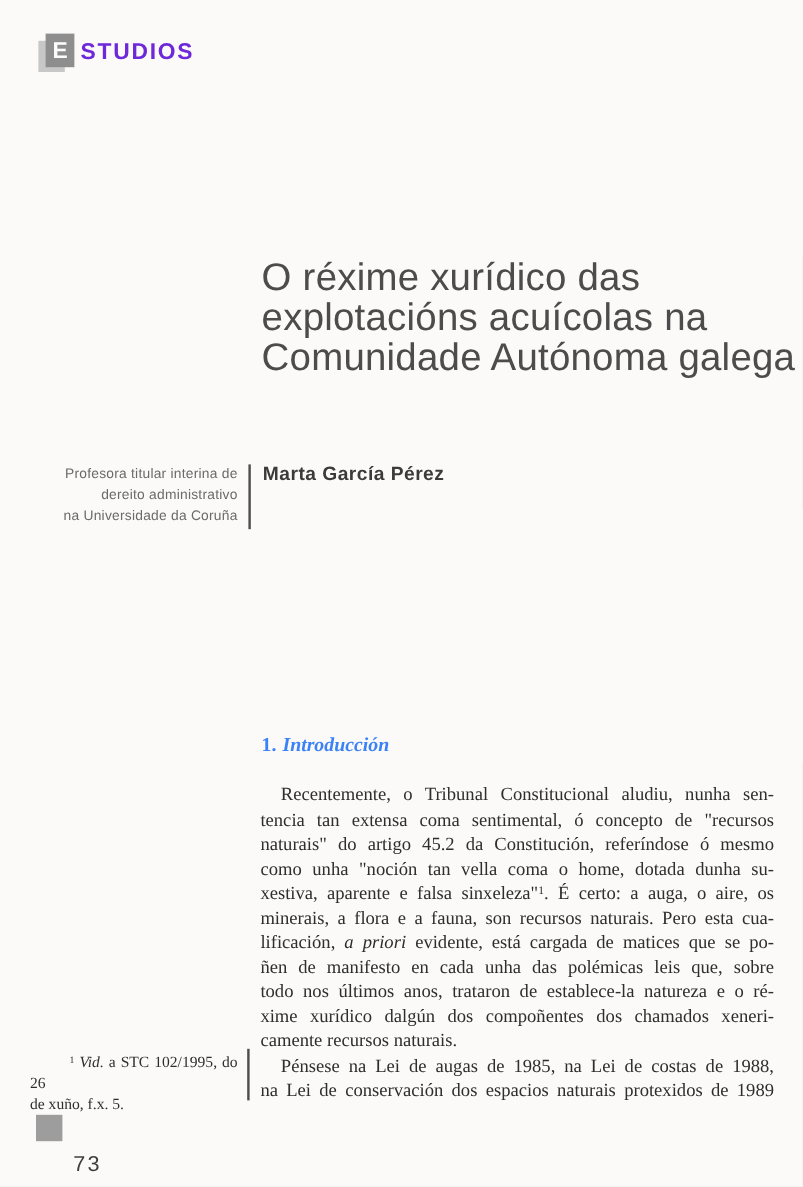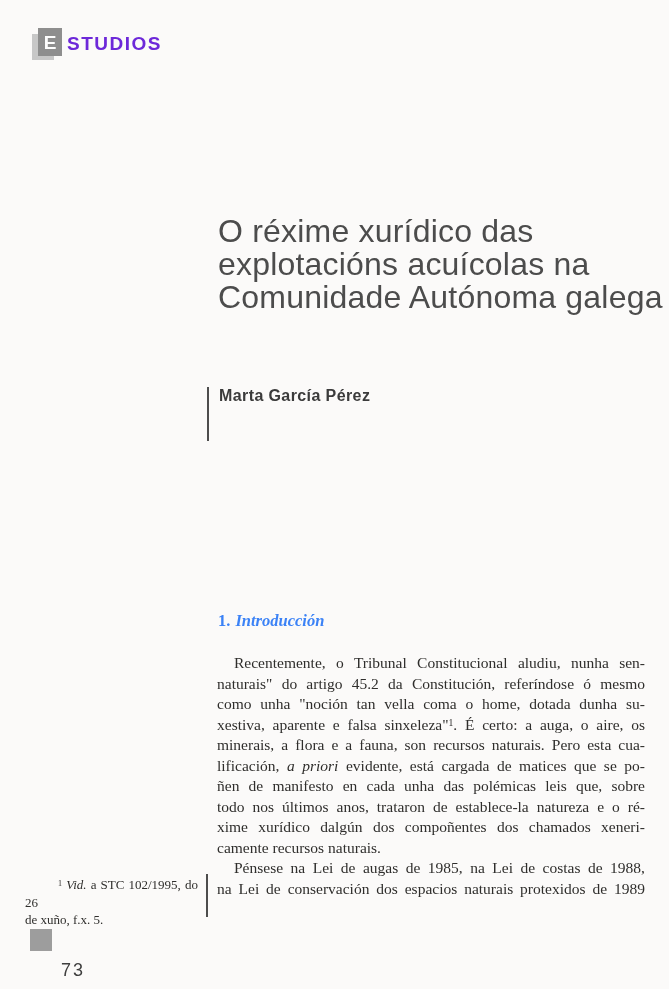--- a/index.html
+++ b/index.html
@@ -112,30 +112,36 @@
     <span class="masthead-letter">E</span>
   </div>
   <div class="masthead-label">STUDIOS</div>
 
   <div class="article-title">
     <div>O réxime xurídico das</div>
     <div>explotacións acuícolas na</div>
     <div>Comunidade Autónoma galega</div>
   </div>
 
+  <div class="author-affiliation">
+    <div>Profesora titular interina de</div>
+    <div>dereito administrativo</div>
+    <div>na Universidade da Coruña</div>
+  </div>
   <div class="author-divider"></div>
   <div class="author-name">Marta García Pérez</div>
 
   <div class="section-heading">
     <span class="sec-number">1.</span><span class="sec-title">Introducción</span>
   </div>
 
   <div class="body-col">
     <div class="paragraph">
         <div class="line first"><span>Recentemente, o Tribunal Constitucional aludiu, nunha sen-</span></div>
+        <div class="line"><span>tencia tan extensa coma sentimental, ó concepto de "recursos</span></div>
         <div class="line"><span>naturais" do artigo 45.2 da Constitución, referíndose ó mesmo</span></div>
         <div class="line"><span>como unha "noción tan vella coma o home, dotada dunha su-</span></div>
         <div class="line"><span>xestiva, aparente e falsa sinxeleza"</span><sup>1</sup><span>. É certo: a auga, o aire, os</span></div>
         <div class="line"><span>minerais, a flora e a fauna, son recursos naturais. Pero esta cua-</span></div>
         <div class="line"><span>lificación, </span><i>a priori</i><span> evidente, está cargada de matices que se po-</span></div>
         <div class="line"><span>ñen de manifesto en cada unha das polémicas leis que, sobre</span></div>
         <div class="line"><span>todo nos últimos anos, trataron de establece-la natureza e o ré-</span></div>
         <div class="line"><span>xime xurídico dalgún dos compoñentes dos chamados xeneri-</span></div>
         <div class="line no-j"><span>camente recursos naturais.</span></div>
       </div>

